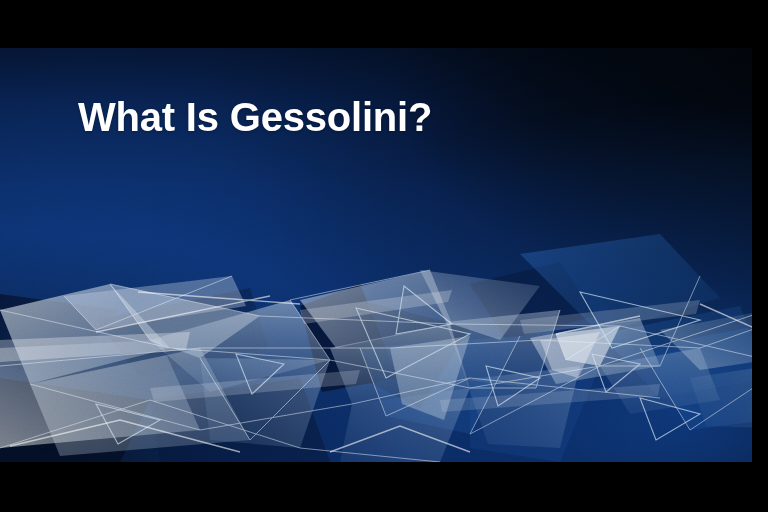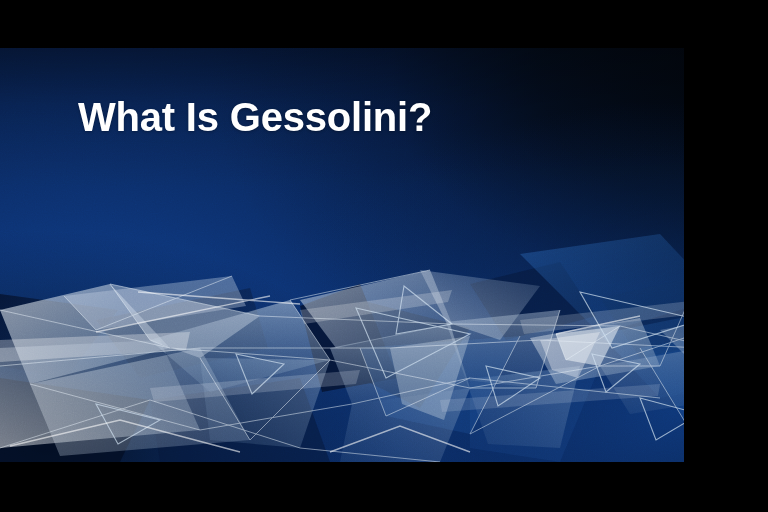--- a/index.html
+++ b/index.html
@@ -10,21 +10,21 @@
   }
   body {
     width: 768px;
     height: 512px;
     overflow: hidden;
     font-family: "Liberation Sans", sans-serif;
   }
 
   #banner {
     position: relative;
-    width: 684px;
+    width: 752px;
     height: 512px;
     background: #000000;
     overflow: hidden;
   }
 
   
   .letterbox {
     position: absolute;
     left: 0;
     width: 768px;

